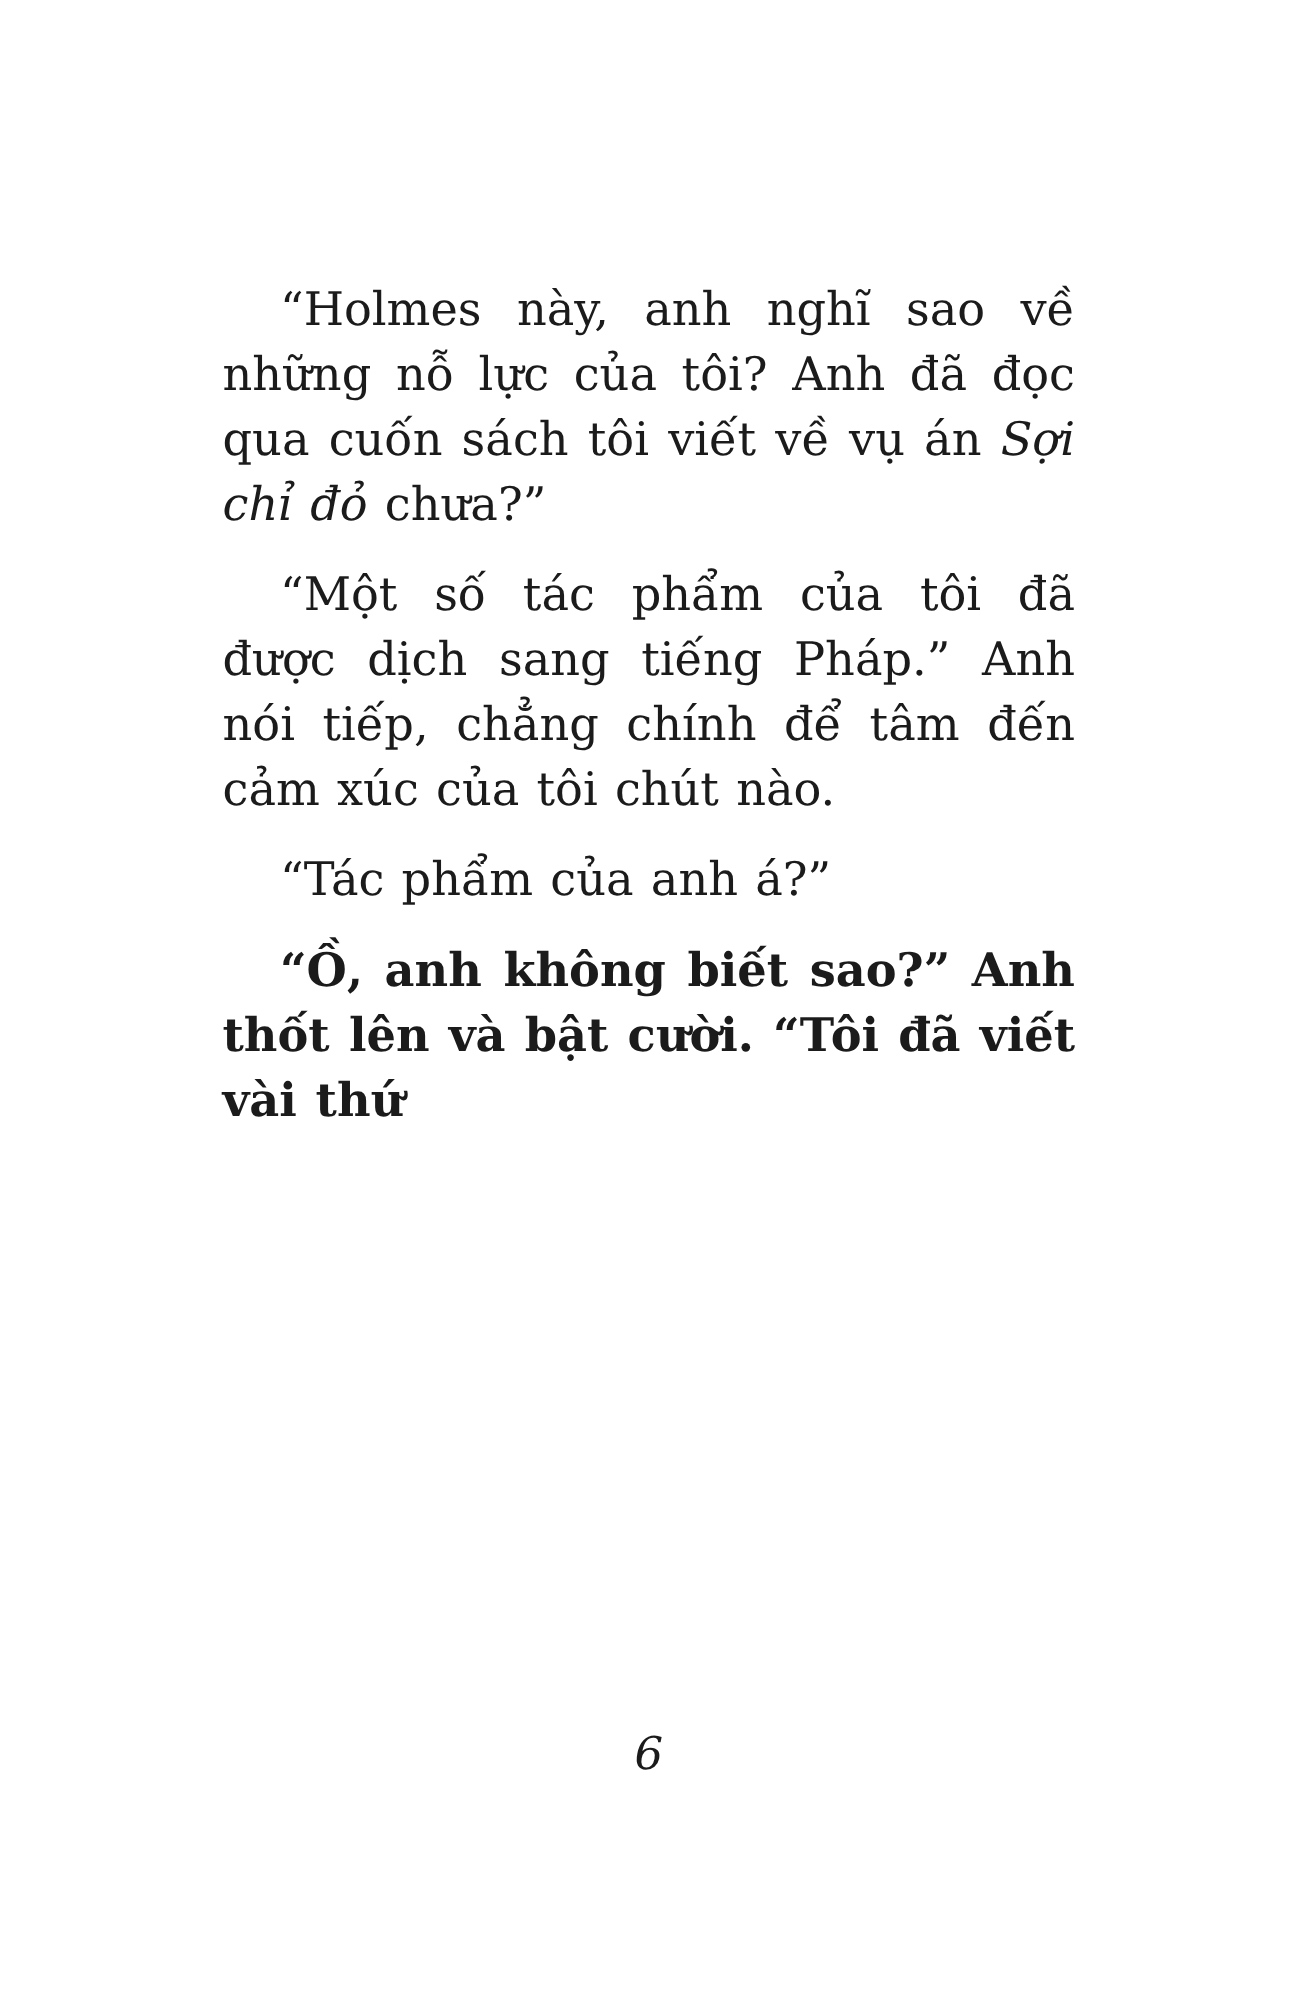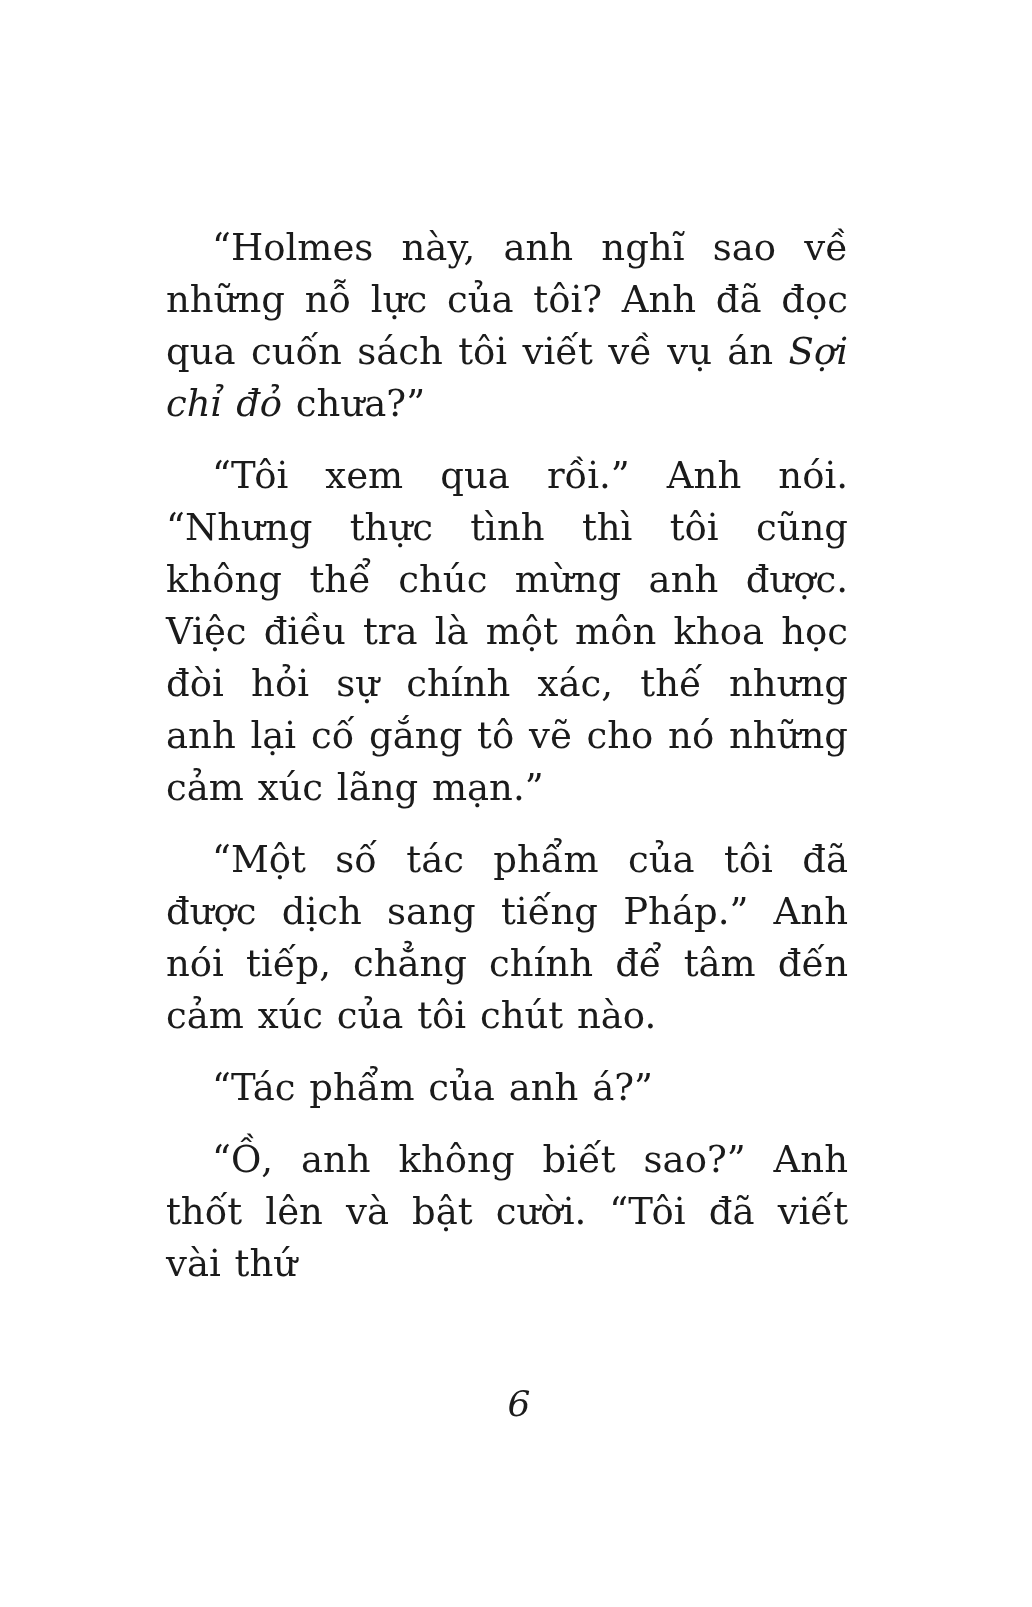--- a/index.html
+++ b/index.html
@@ -15,34 +15,35 @@
     color: #1b1b1b;
     overflow: hidden;
   }
   .book-page {
     position: absolute;
     inset: 0;
     background: #ffffff;
   }
   .text-block {
     position: absolute;
-    left: 166px;
+    left: 178px;
     top: 222px;
     width: 682px;
     font-size: 37px;
     line-height: 52px;
     text-align: justify;
   }
   .text-block p {
     margin: 0 0 20px 0;
     text-indent: 46px;
     word-spacing: 2px;
   }
   .text-block p:last-child {
     margin-bottom: 16px;
+    font-weight: bold;
   }
   .text-block em {
     font-style: italic;
   }
   .page-number {
     position: absolute;
     left: 178px;
     width: 682px;
     top: 1382px;
     text-align: center;
@@ -51,19 +52,18 @@
     font-style: italic;
     color: #1b1b1b;
   }
 </style>
 </head>
 <body>
 
 <main class="book-page">
   <div class="text-block" id="paragraphs">
       <p><span>“Holmes này, anh nghĩ sao về những nỗ lực của tôi? Anh đã đọc qua cuốn sách tôi viết về vụ án </span><em>Sợi chỉ đỏ</em><span> chưa?”</span></p>
-      <p><span>“Tôi xem qua rồi.” Anh nói. “Nhưng thực tình thì tôi cũng không thể chúc mừng anh được. Việc điều tra là một môn khoa học đòi hỏi sự chính xác, thế nhưng anh lại cố gắng tô vẽ cho nó những cảm xúc lãng mạn.”</span></p>
       <p><span>“Một số tác phẩm của tôi đã được dịch sang tiếng Pháp.” Anh nói tiếp, chẳng chính để tâm đến cảm xúc của tôi chút nào.</span></p>
       <p><span>“Tác phẩm của anh á?”</span></p>
       <p><span>“Ồ, anh không biết sao?” Anh thốt lên và bật cười. “Tôi đã viết vài thứ</span></p>
     </div>
   <div class="page-number">6</div>
 </main>
 
 </body></html>

